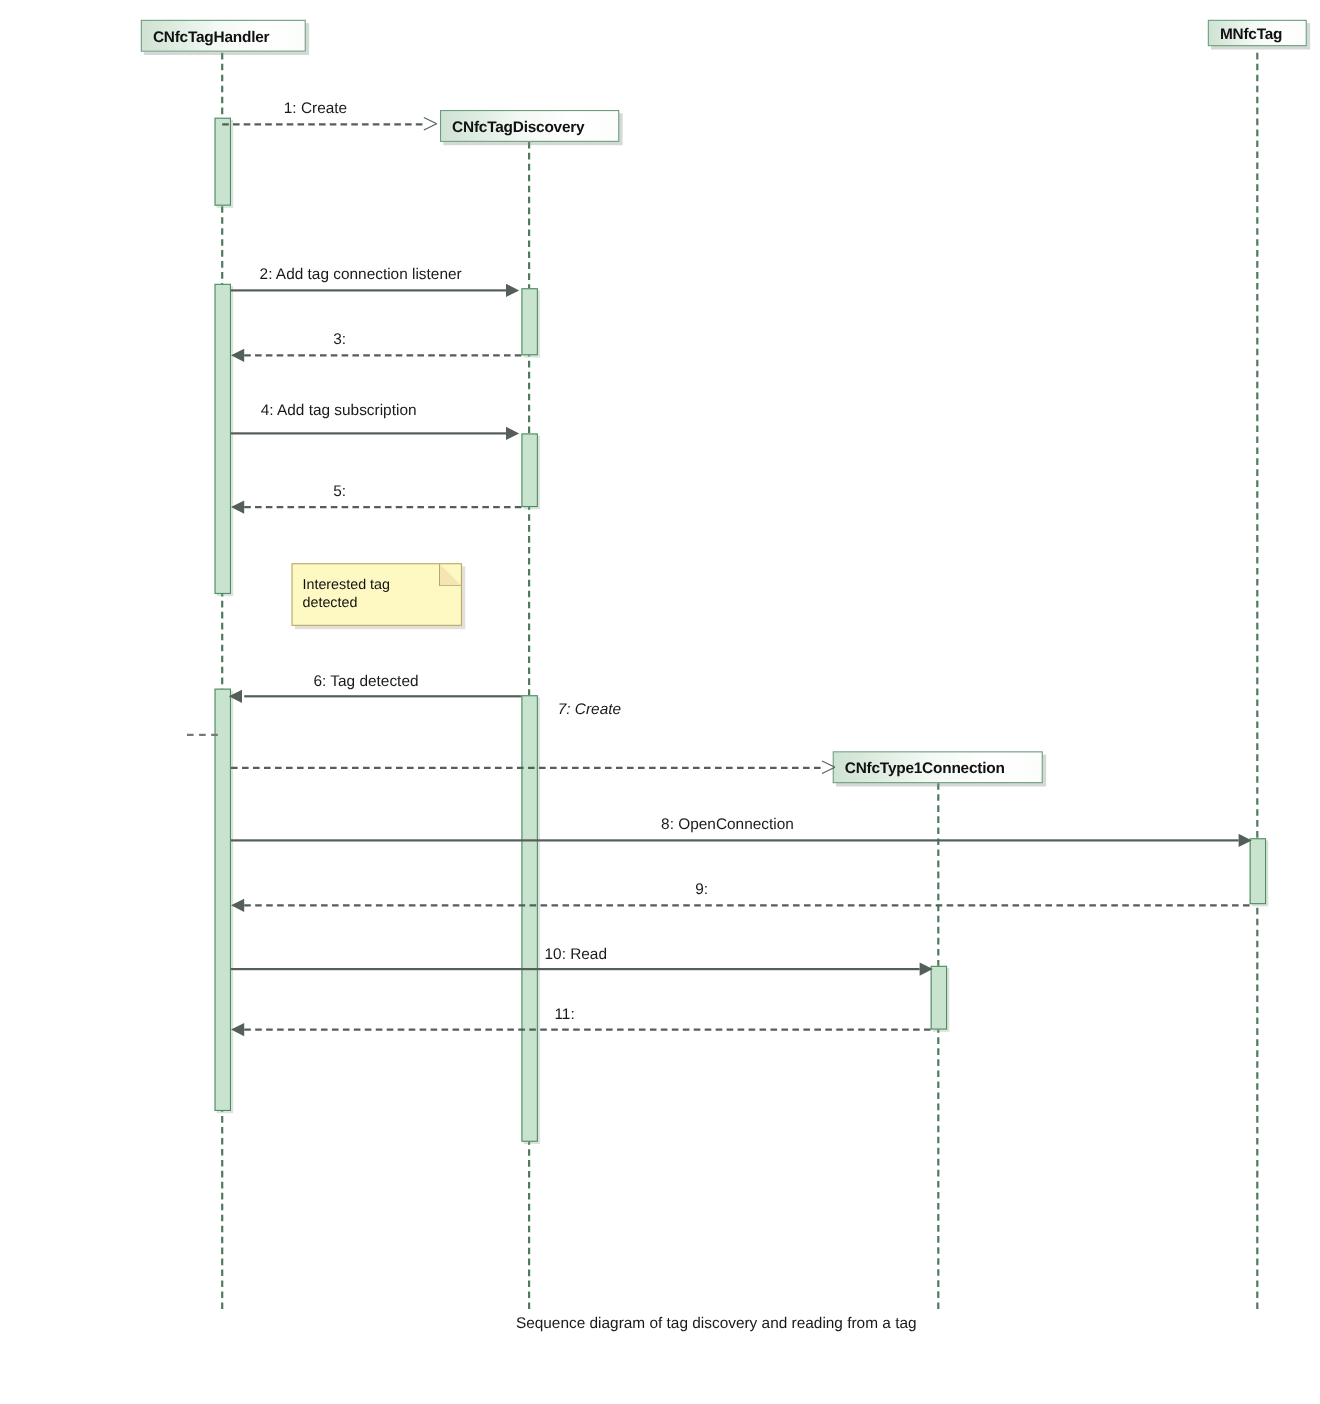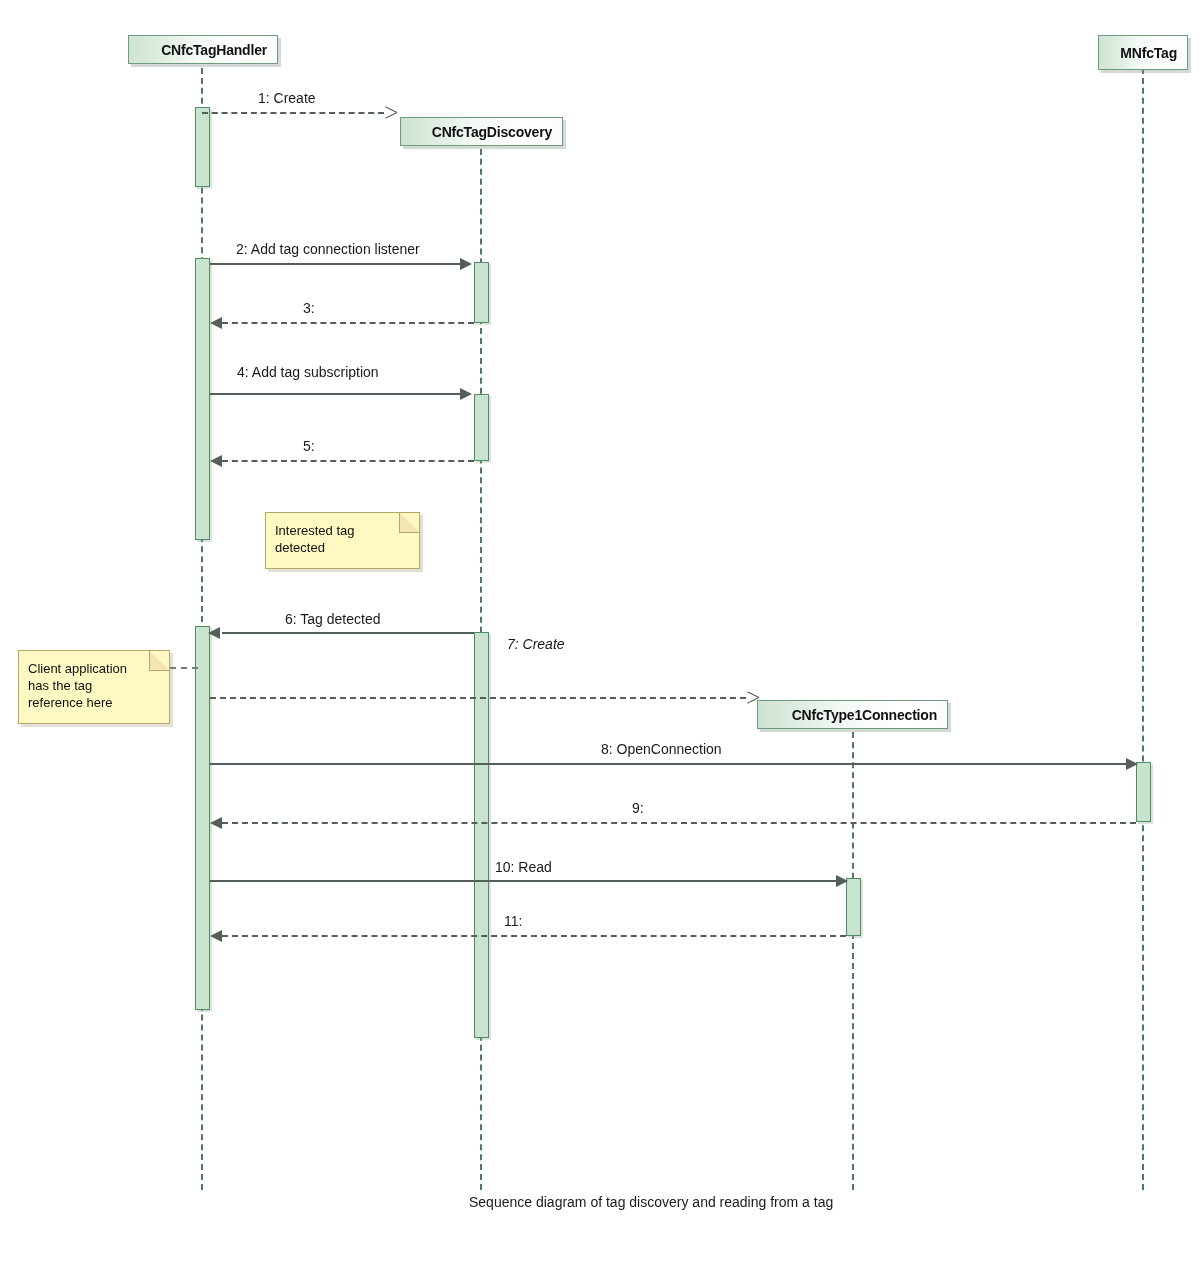--- a/index.html
+++ b/index.html
@@ -21,27 +21,26 @@
 
   
   .lifeline-head {
     position: absolute;
     box-sizing: border-box;
     background: linear-gradient(to right, #cfe3d3 0%, #d9e9dc 14%, #f3f9f4 45%, #ffffff 75%, #fbfdfb 100%);
     border: 1px solid #6b9c7c;
     box-shadow: 3px 3px 0 0 rgba(130,150,135,0.35);
     display: flex;
     align-items: center;
-    justify-content: flex-end;
+    justify-content: flex-start;
     color: #111111;
     font-weight: bold;
     font-size: 14px;
     letter-spacing: -0.2px;
     white-space: nowrap;
-    margin-top: 17px;
   }
   .lifeline-head .inner-pad { padding: 0 10px; }
 
   
   .lifeline {
     position: absolute;
     width: 0;
     border-left: 2px dashed #4f7a5e;
   }
 
@@ -159,21 +158,21 @@
   </div>
 
   <div class="lifeline-head" style="left:400px; top:100px; width:163px; height:29px;">
     <span class="inner-pad">CNfcTagDiscovery</span>
   </div>
 
   <div class="lifeline-head" style="left:757px; top:683px; width:191px; height:29px;">
     <span class="inner-pad">CNfcType1Connection</span>
   </div>
 
-  <div class="lifeline-head" style="left:1098px; top:18px; width:90px; height:35px;">
+  <div class="lifeline-head" style="left:1098px; top:18px; width:90px; height:24px;">
     <span class="inner-pad">MNfcTag</span>
   </div>
 
   <div class="activation" style="left:195px; top:107px; width:15px; height:80px;"></div>
   <div class="activation" style="left:195px; top:258px; width:15px; height:282px;"></div>
   <div class="activation" style="left:195px; top:626px; width:15px; height:384px;"></div>
 
   <div class="activation" style="left:474px; top:262px; width:15px; height:61px;"></div>
   <div class="activation" style="left:474px; top:394px; width:15px; height:67px;"></div>
   <div class="activation" style="left:474px; top:632px; width:15px; height:406px;"></div>
@@ -207,28 +206,20 @@
     <div class="note-body">
       <span>Interested tag</span>
       <span>detected</span>
     </div>
   </div>
 
   <div class="msg-line" style="left:222px; top:632px; width:252px;"></div>
   <div class="arrowhead arrow-left-filled" style="left:208px; top:627px;"></div>
   <div class="msg-label" style="left:285px; top:611px;">6:  Tag detected</div>
 
-  <div class="note" style="left:18px; top:650px; width:152px; height:74px;">
-    <div class="fold"></div>
-    <div class="note-body">
-      <span>Client application</span>
-      <span>has the tag</span>
-      <span>reference here</span>
-    </div>
-  </div>
   <div class="note-connector" style="left:170px; top:667px; width:28px;"></div>
 
   <div class="msg-line dashed" style="left:210px; top:697px; width:536px;"></div>
   <div class="arrow-open" style="left:746px; top:697px;"></div>
   <div class="msg-label" style="left:507px; top:636px;font-style:italic;">7:  Create</div>
 
   <div class="msg-line" style="left:210px; top:763px; width:916px;"></div>
   <div class="arrowhead arrow-right-filled" style="left:1126px; top:758px;"></div>
   <div class="msg-label" style="left:601px; top:741px;">8:  OpenConnection</div>
 

